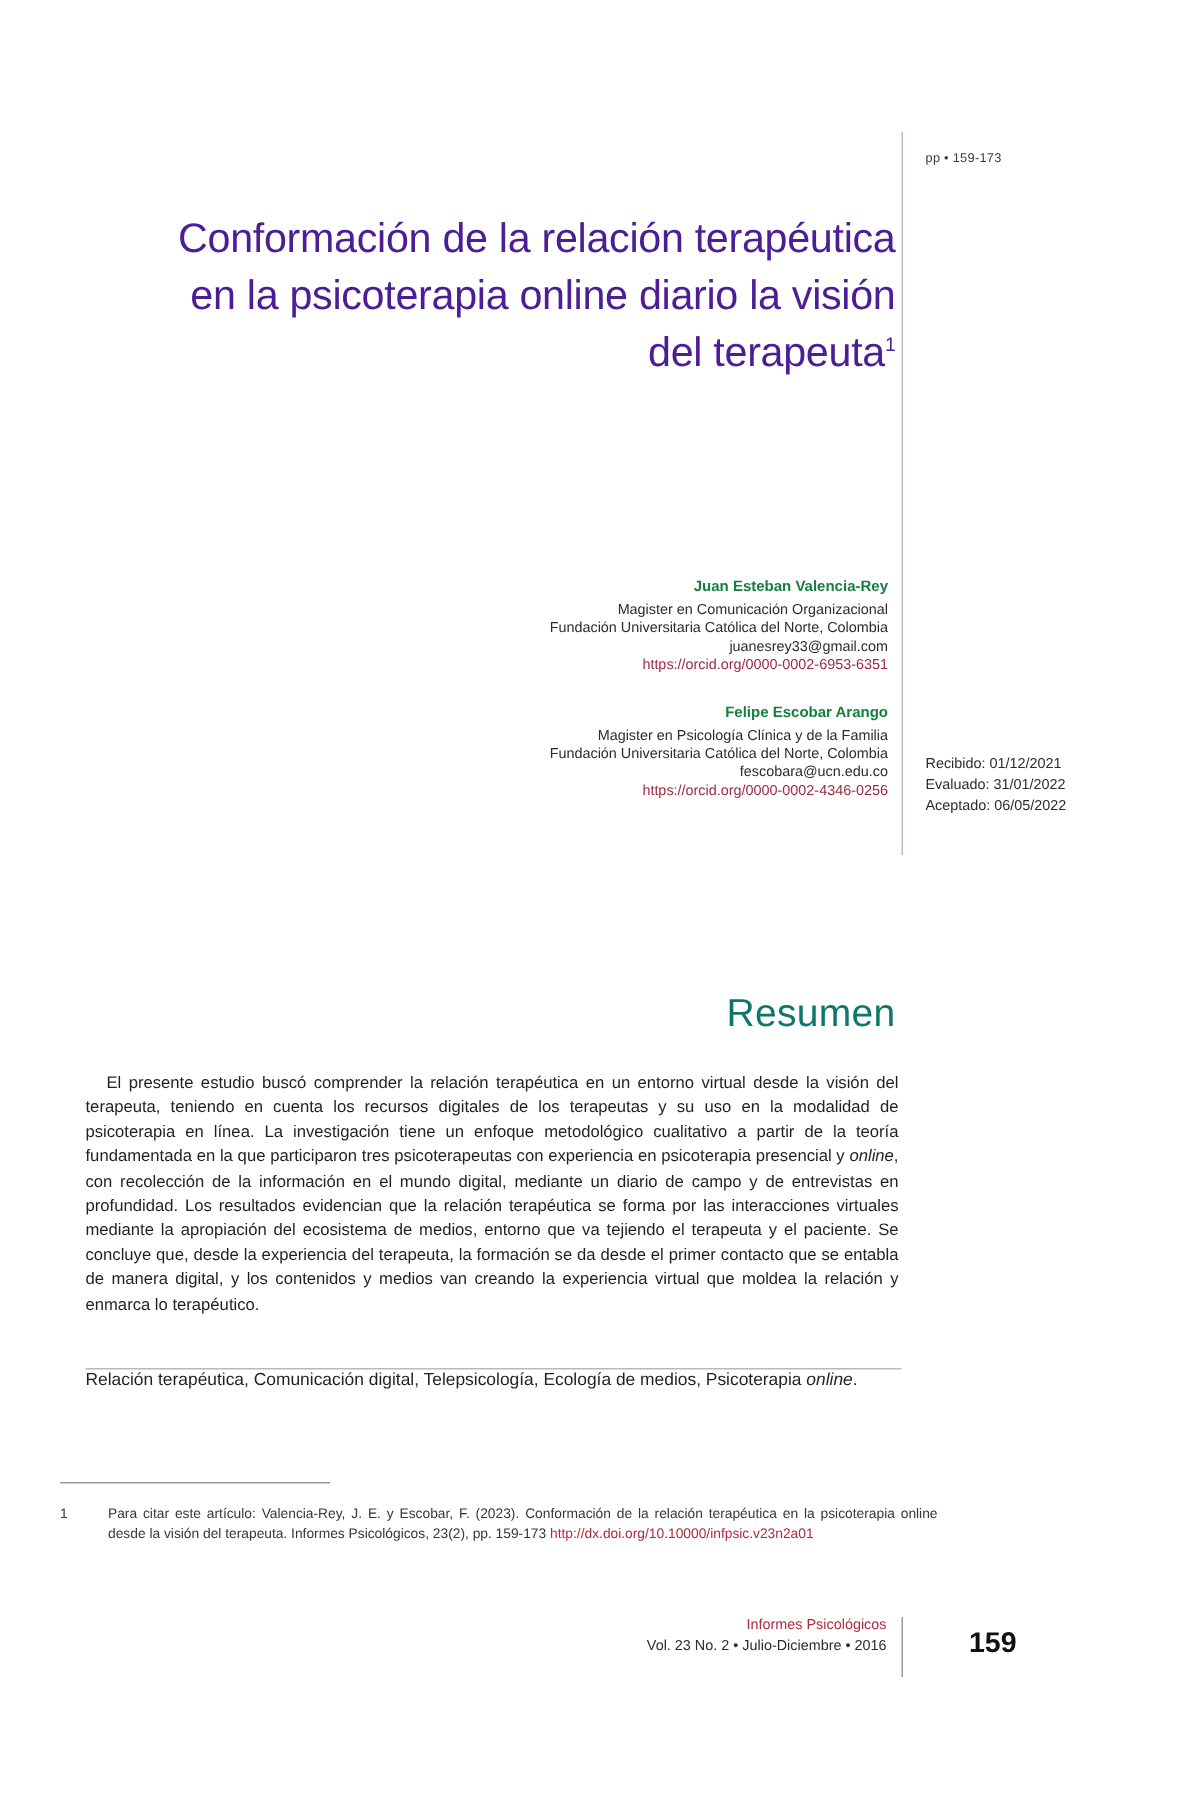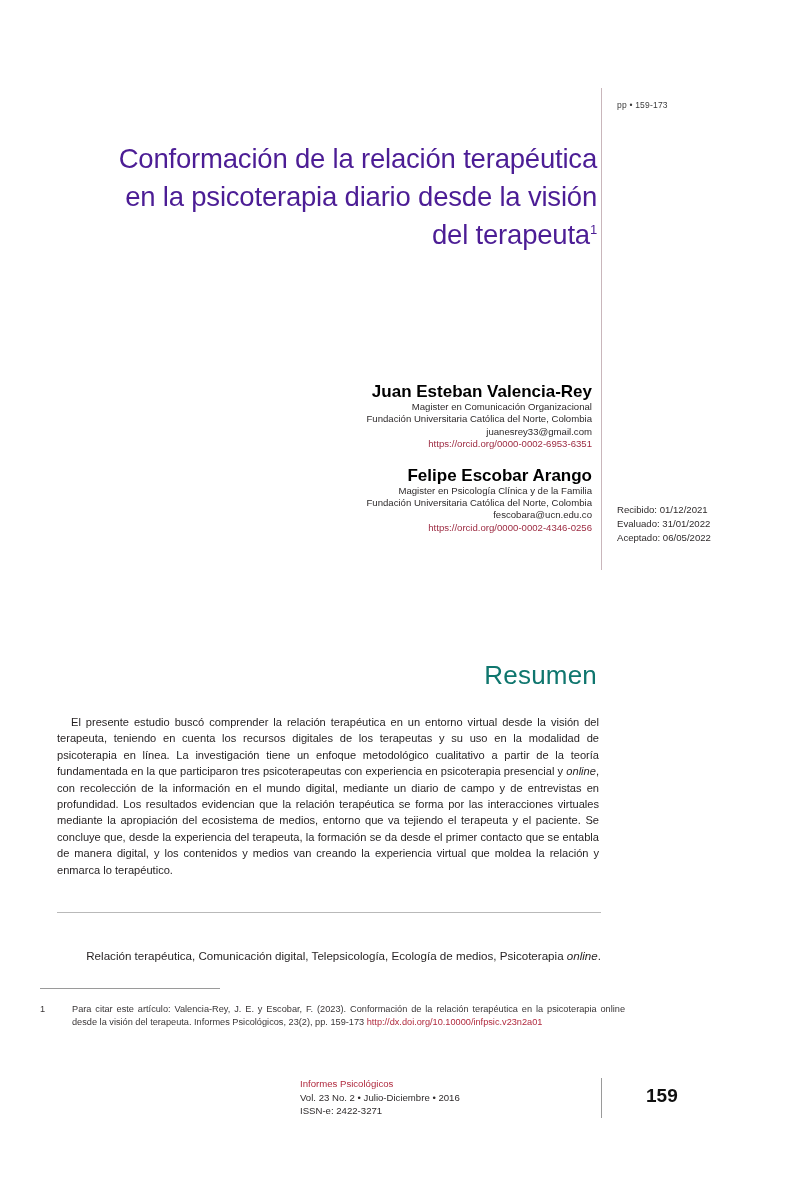--- a/index.html
+++ b/index.html
@@ -67,23 +67,23 @@
   .authors {
     position: absolute;
     left: 200px;
     top: 383px;
     width: 392px;
     text-align: right;
   }
   .author-block { margin-bottom: 16px; }
   .author-block:last-child { margin-bottom: 0; }
   .author-name {
-    font-size: 17px;
+    font-size: 10px;
     font-weight: bold;
-    color: #000000;
+    color: #15803d;
     line-height: 17px;
     margin-bottom: 1px;
   }
   .author-line {
     font-size: 9.6px;
     line-height: 12.4px;
     color: #2f2b2c;
   }
   .author-orcid {
     font-size: 9.6px;
@@ -146,23 +146,22 @@
     top: 925px;
     width: 544px;
     text-align: right;
     font-size: 15.5px;
     color: #5c5c5c;
     font-weight: 400;
   }
   .kw-list {
     position: absolute;
     left: 57px;
-    top: 948px;
+    top: 912px;
     width: 544px;
-    text-align: right;
     font-size: 11.6px;
     line-height: 16.5px;
     color: #231f20;
   }
   .kw-list i { font-style: italic; }
 
   
   .fn-rule {
     position: absolute;
     left: 40px;
@@ -203,20 +202,21 @@
     top: 1078px;
     width: 1px;
     height: 40px;
     background: #9a9a9a;
   }
   .footer {
     position: absolute;
     left: 300px;
     top: 1077px;
     width: 291px;
+    text-align: right;
     font-size: 9.6px;
     line-height: 13.6px;
     color: #2f2b2c;
   }
   .footer .journal {
     color: #b02a3e;
   }
   .folio {
     position: absolute;
     left: 646px;
@@ -230,21 +230,21 @@
 <body>
 
 <div class="page">
 
   <div class="margin-rule"></div>
 
   <div class="running-head">pp • 159-173</div>
 
   <div class="title">
     <span>Conformación de la relación terapéutica</span><br>
-    <span>en la psicoterapia diario desde la visión</span><br>
+    <span>en la psicoterapia online diario la visión</span><br>
     <span>del terapeuta</span><sup>1</sup>
   </div>
 
   <div class="authors">
 
     <div class="author-block">
       <div class="author-name">Juan Esteban Valencia-Rey</div>
       <div class="author-line">Magister en Comunicación Organizacional</div>
       <div class="author-line">Fundación Universitaria Católica del Norte, Colombia</div>
       <div class="author-line">juanesrey33@gmail.com</div>
@@ -281,18 +281,17 @@
   <div class="footnote">
     <span class="fn-marker">1</span>
     <span class="fn-text"><span>Para citar este artículo: Valencia-Rey, J. E. y Escobar, F. (2023). Conformación de la relación terapéutica en la psicoterapia online desde la visión del terapeuta. Informes Psicológicos, 23(2), pp. 159-173 </span><span class="doi">http://dx.doi.org/10.10000/infpsic.v23n2a01</span></span>
   </div>
 
   <div class="footer-rule"></div>
 
   <div class="footer">
     <div class="journal">Informes Psicológicos</div>
     <div>Vol. 23 No. 2 • Julio-Diciembre • 2016</div>
-    <div>ISSN-e: 2422-3271</div>
   </div>
 
   <div class="folio">159</div>
 
 </div>
 
 </body></html>

